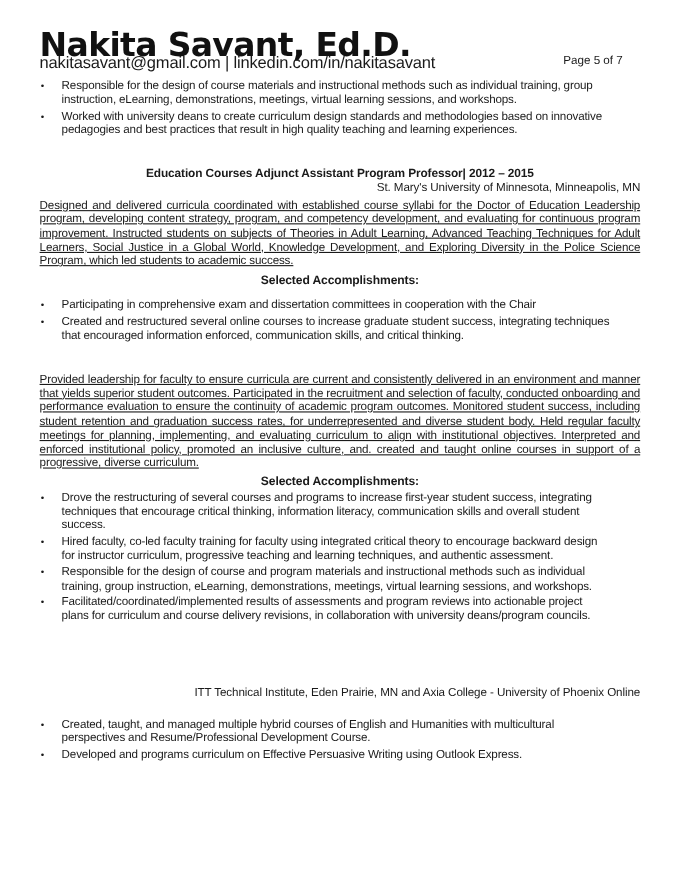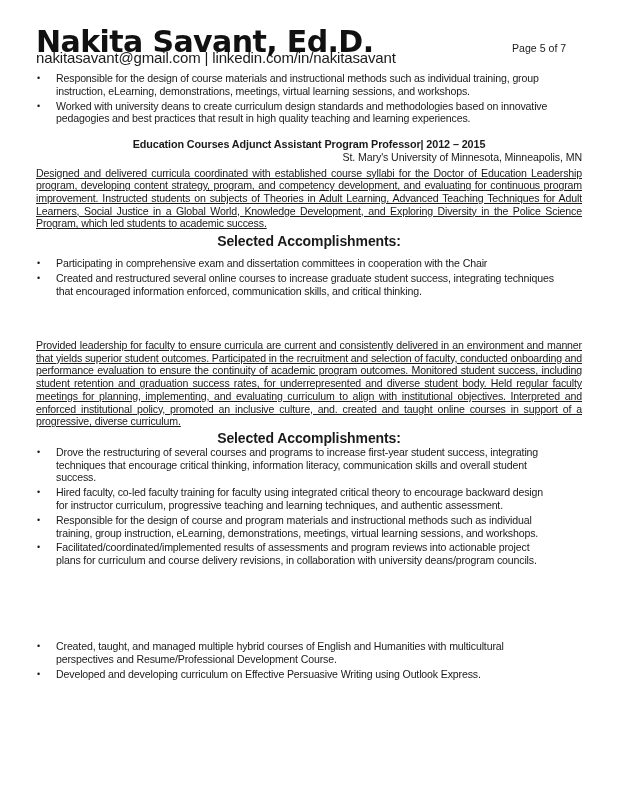--- a/index.html
+++ b/index.html
@@ -12,51 +12,51 @@
     .name {
       position: absolute; left: 0; top: 24px;
       font-family: "DejaVu Sans", sans-serif; font-weight: bold;
       font-size: 30px; letter-spacing: -0.6px; color: #111; white-space: nowrap;
     }
     .contact {
       position: absolute; left: 0; top: 49px; font-size: 15px; white-space: nowrap;
       letter-spacing: -0.15px;
     }
     .pagenum {
-      position: absolute; left: 476px; top: 42px; font-size: 10.6px; white-space: nowrap;
+      position: absolute; left: 476px; top: 49px; font-size: 10.6px; white-space: nowrap;
     }
     .body-text { font-size: 10.6px; line-height: 12.7px; letter-spacing: -0.15px; }
     ul.bullets { list-style: none; margin: 0; padding: 0; }
     ul.bullets li { position: relative; padding-left: 20px; margin-bottom: 2.2px; }
     ul.bullets li .dot {
       position: absolute; left: 1px; top: 0; font-size: 9px;
     }
     .block { position: absolute; left: 0; width: 546px; }
     .job-title { text-align: center; font-weight: bold; font-size: 10.8px; line-height: 13px; letter-spacing: -0.1px; }
     .job-org { text-align: right; font-size: 10.6px; line-height: 12.5px; letter-spacing: -0.1px; }
     .para { text-align: justify; text-decoration: underline; }
-    .sel { text-align: center; font-weight: bold; font-size: 14px; line-height: 13px; letter-spacing: -0.1px; }
+    .sel { text-align: center; font-weight: bold; font-size: 11px; line-height: 13px; letter-spacing: -0.1px; }
   </style>
 </head>
 <body>
 
 <div class="page">
 
   <div class="name">Nakita Savant, Ed.D.</div>
   <div class="contact">nakitasavant@gmail.com | linkedin.com/in/nakitasavant</div>
   <div class="pagenum">Page 5 of 7</div>
 
   <div class="block body-text" style="top:72px; width:520px;">
     <ul class="bullets">
       <li><span class="dot">•</span><span>Responsible for the design of course materials and instructional methods such as individual training, group instruction, eLearning, demonstrations, meetings, virtual learning sessions, and workshops.</span></li>
       <li><span class="dot">•</span><span>Worked with university deans to create curriculum design standards and methodologies based on innovative pedagogies and best practices that result in high quality teaching and learning experiences.</span></li>
     </ul>
   </div>
 
-  <div class="block" style="top:138px;">
+  <div class="block" style="top:152px;">
     <div class="job-title">Education Courses Adjunct Assistant Program Professor| 2012 – 2015</div>
     <div class="job-org">St. Mary's University of Minnesota, Minneapolis, MN</div>
     <div class="body-text para" style="margin-top:3px;">Designed and delivered curricula coordinated with established course syllabi for the Doctor of Education Leadership program, developing content strategy, program, and competency development, and evaluating for continuous program improvement. Instructed students on subjects of Theories in Adult Learning, Advanced Teaching Techniques for Adult Learners, Social Justice in a Global World, Knowledge Development, and Exploring Diversity in the Police Science Program, which led students to academic success.</div>
     <div class="sel" style="margin-top:5px;">Selected Accomplishments:</div>
     <ul class="bullets body-text" style="margin-top:9px; width:520px;">
       <li><span class="dot">•</span><span>Participating in comprehensive exam and dissertation committees in cooperation with the Chair</span></li>
       <li><span class="dot">•</span><span>Created and restructured several online courses to increase graduate student success, integrating techniques that encouraged information enforced, communication skills, and critical thinking.</span></li>
     </ul>
   </div>
 
@@ -65,19 +65,20 @@
     <div class="sel" style="margin-top:4px;">Selected Accomplishments:</div>
     <ul class="bullets body-text" style="margin-top:1px; width:520px;">
       <li><span class="dot">•</span><span>Drove the restructuring of several courses and programs to increase first-year student success, integrating techniques that encourage critical thinking, information literacy, communication skills and overall student success.</span></li>
       <li><span class="dot">•</span><span>Hired faculty, co-led faculty training for faculty using integrated critical theory to encourage backward design for instructor curriculum, progressive teaching and learning techniques, and authentic assessment.</span></li>
       <li><span class="dot">•</span><span>Responsible for the design of course and program materials and instructional methods such as individual training, group instruction, eLearning, demonstrations, meetings, virtual learning sessions, and workshops.</span></li>
       <li><span class="dot">•</span><span>Facilitated/coordinated/implemented results of assessments and program reviews into actionable project plans for curriculum and course delivery revisions, in collaboration with university deans/program councils.</span></li>
     </ul>
   </div>
 
   <div class="block" style="top:624px;">
+    <div class="job-org">ITT Technical Institute, Eden Prairie, MN and Axia College - University of Phoenix Online</div>
     <ul class="bullets body-text" style="margin-top:16px; width:520px;">
       <li><span class="dot">•</span><span>Created, taught, and managed multiple hybrid courses of English and Humanities with multicultural perspectives and Resume/Professional Development Course.</span></li>
-      <li><span class="dot">•</span><span>Developed and developing curriculum on Effective Persuasive Writing using Outlook Express.</span></li>
+      <li><span class="dot">•</span><span>Developed and programs curriculum on Effective Persuasive Writing using Outlook Express.</span></li>
     </ul>
   </div>
 
 </div>
 
 </body></html>

